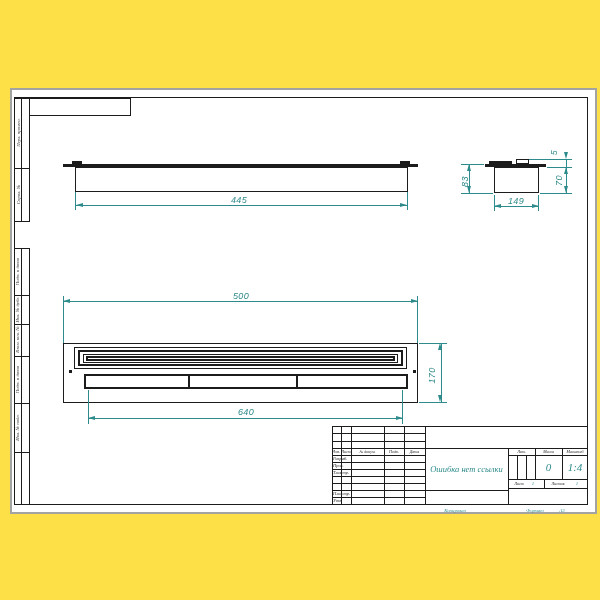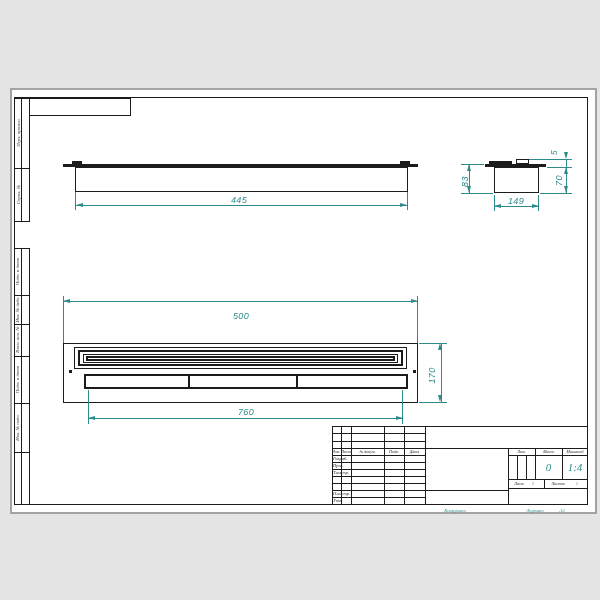--- a/index.html
+++ b/index.html
@@ -1,20 +1,20 @@
 <!DOCTYPE html>
 <html style="--accent: #2e8b8b; --line: #1c1c1c; --paper-edge: #a3a3a3; --label: #3a3a3a;"><head>
 <meta charset="utf-8">
 <style>
   :root{
     --accent:#2e8b8b; --line:#1c1c1c; --paper-edge:#a3a3a3; --label:#3a3a3a;
   }
   *{box-sizing:border-box;margin:0;padding:0;}
   body{background:#ffffff;font-family:"Liberation Sans",sans-serif;}
-  #canvas{position:relative;width:600px;height:600px;background:#e5e5e5;overflow:hidden;}
+  #canvas{position:relative;width:600px;height:600px;background:#fde047;overflow:hidden;}
   .sheet{position:absolute;left:10px;top:88px;width:587px;height:426px;background:#fff;border:2px solid var(--paper-edge);}
   .frame{position:absolute;left:14px;top:97px;width:574px;height:408px;border:1.5px solid var(--line);}
   .ln{position:absolute;background:var(--line);}
   .bx{position:absolute;border:1px solid var(--line);background:transparent;}
   .bx2{position:absolute;border:2px solid var(--line);background:transparent;}
   .dl{position:absolute;background:var(--accent);}
   .dt{position:absolute;color:var(--accent);font:italic 9px "Liberation Sans",sans-serif;text-align:center;letter-spacing:.4px;}
   .dtv{transform:rotate(-90deg);transform-origin:center;display:flex;align-items:center;justify-content:center;}
   .aw{position:absolute;width:0;height:0;border-style:solid;border-color:transparent;}
   .aw-l{border-width:2.5px 7px 2.5px 0;border-right-color:var(--accent);}
@@ -112,28 +112,28 @@
   <div class="ln" style="left:413px;top:370px;width:3px;height:3px;"></div>
   <div class="bx2" style="left:84px;top:374px;width:324px;height:15px;"></div>
   <div class="ln" style="left:188px;top:376px;width:2px;height:11px;"></div>
   <div class="ln" style="left:296px;top:376px;width:2px;height:11px;"></div>
 
   <div class="dl" style="left:63px;top:296px;width:1px;height:47px;"></div>
   <div class="dl" style="left:417px;top:296px;width:1px;height:47px;"></div>
   <div class="dl" style="left:63px;top:301px;width:355px;height:1px;"></div>
   <div class="aw aw-l" style="left:63px;top:299px;"></div>
   <div class="aw aw-r" style="left:411px;top:299px;"></div>
-  <div class="dt" style="left:222px;top:291px;width:38px;margin-top:20px;">500</div>
+  <div class="dt" style="left:222px;top:291px;width:38px;">500</div>
 
   <div class="dl" style="left:88px;top:390px;width:1px;height:34px;"></div>
   <div class="dl" style="left:402px;top:390px;width:1px;height:34px;"></div>
   <div class="dl" style="left:88px;top:418px;width:315px;height:1px;"></div>
   <div class="aw aw-l" style="left:88px;top:416px;"></div>
   <div class="aw aw-r" style="left:396px;top:416px;"></div>
-  <div class="dt" style="left:227px;top:407px;width:38px;">760</div>
+  <div class="dt" style="left:227px;top:407px;width:38px;">640</div>
 
   <div class="dl" style="left:419px;top:343px;width:28px;height:1px;"></div>
   <div class="dl" style="left:419px;top:402px;width:28px;height:1px;"></div>
   <div class="dl" style="left:441px;top:343px;width:1px;height:60px;"></div>
   <div class="aw aw-u" style="left:438px;top:343px;"></div>
   <div class="aw aw-d" style="left:438px;top:395px;"></div>
   <div class="dt dtv" style="left:417px;top:371px;width:28px;height:9px;">170</div>
 
   <div class="bx" style="left:332px;top:426px;width:256px;height:79px;"></div>
   <div class="ln" style="left:341px;top:426px;width:1px;height:79px;"></div>
@@ -165,20 +165,21 @@
   <div class="tb" style="left:330px;top:448px;width:12px;height:7px;">Изм.</div>
   <div class="tb" style="left:341px;top:448px;width:10px;height:7px;">Лист</div>
   <div class="tb" style="left:351px;top:448px;width:33px;height:7px;">№ докум.</div>
   <div class="tb" style="left:384px;top:448px;width:20px;height:7px;">Подп.</div>
   <div class="tb" style="left:404px;top:448px;width:21px;height:7px;">Дата</div>
   <div class="tbl" style="left:333px;top:455px;width:18px;height:7px;">Разраб.</div>
   <div class="tbl" style="left:333px;top:462px;width:18px;height:7px;">Пров.</div>
   <div class="tbl" style="left:333px;top:469px;width:18px;height:7px;">Т.контр.</div>
   <div class="tbl" style="left:333px;top:490px;width:18px;height:7px;">Н.контр.</div>
   <div class="tbl" style="left:333px;top:497px;width:18px;height:7px;">Утв.</div>
+  <div class="namecell" style="left:426px;top:449px;width:81px;height:40px;">Ошибка нет ссылки</div>
   <div class="tb" style="left:508px;top:448px;width:27px;height:7px;">Лит.</div>
   <div class="tb" style="left:535px;top:448px;width:27px;height:7px;">Масса</div>
   <div class="tb" style="left:562px;top:448px;width:26px;height:7px;">Масштаб</div>
   <div class="bigval" style="left:535px;top:456px;width:27px;height:22px;">0</div>
   <div class="bigval" style="left:562px;top:456px;width:26px;height:22px;">1:4</div>
   <div class="tb" style="left:509px;top:479px;width:20px;height:9px;">Лист</div>
   <div class="tt" style="left:527px;top:479px;width:12px;height:9px;">1</div>
   <div class="tb" style="left:545px;top:479px;width:26px;height:9px;">Листов</div>
   <div class="tt" style="left:571px;top:479px;width:12px;height:9px;">1</div>
 

